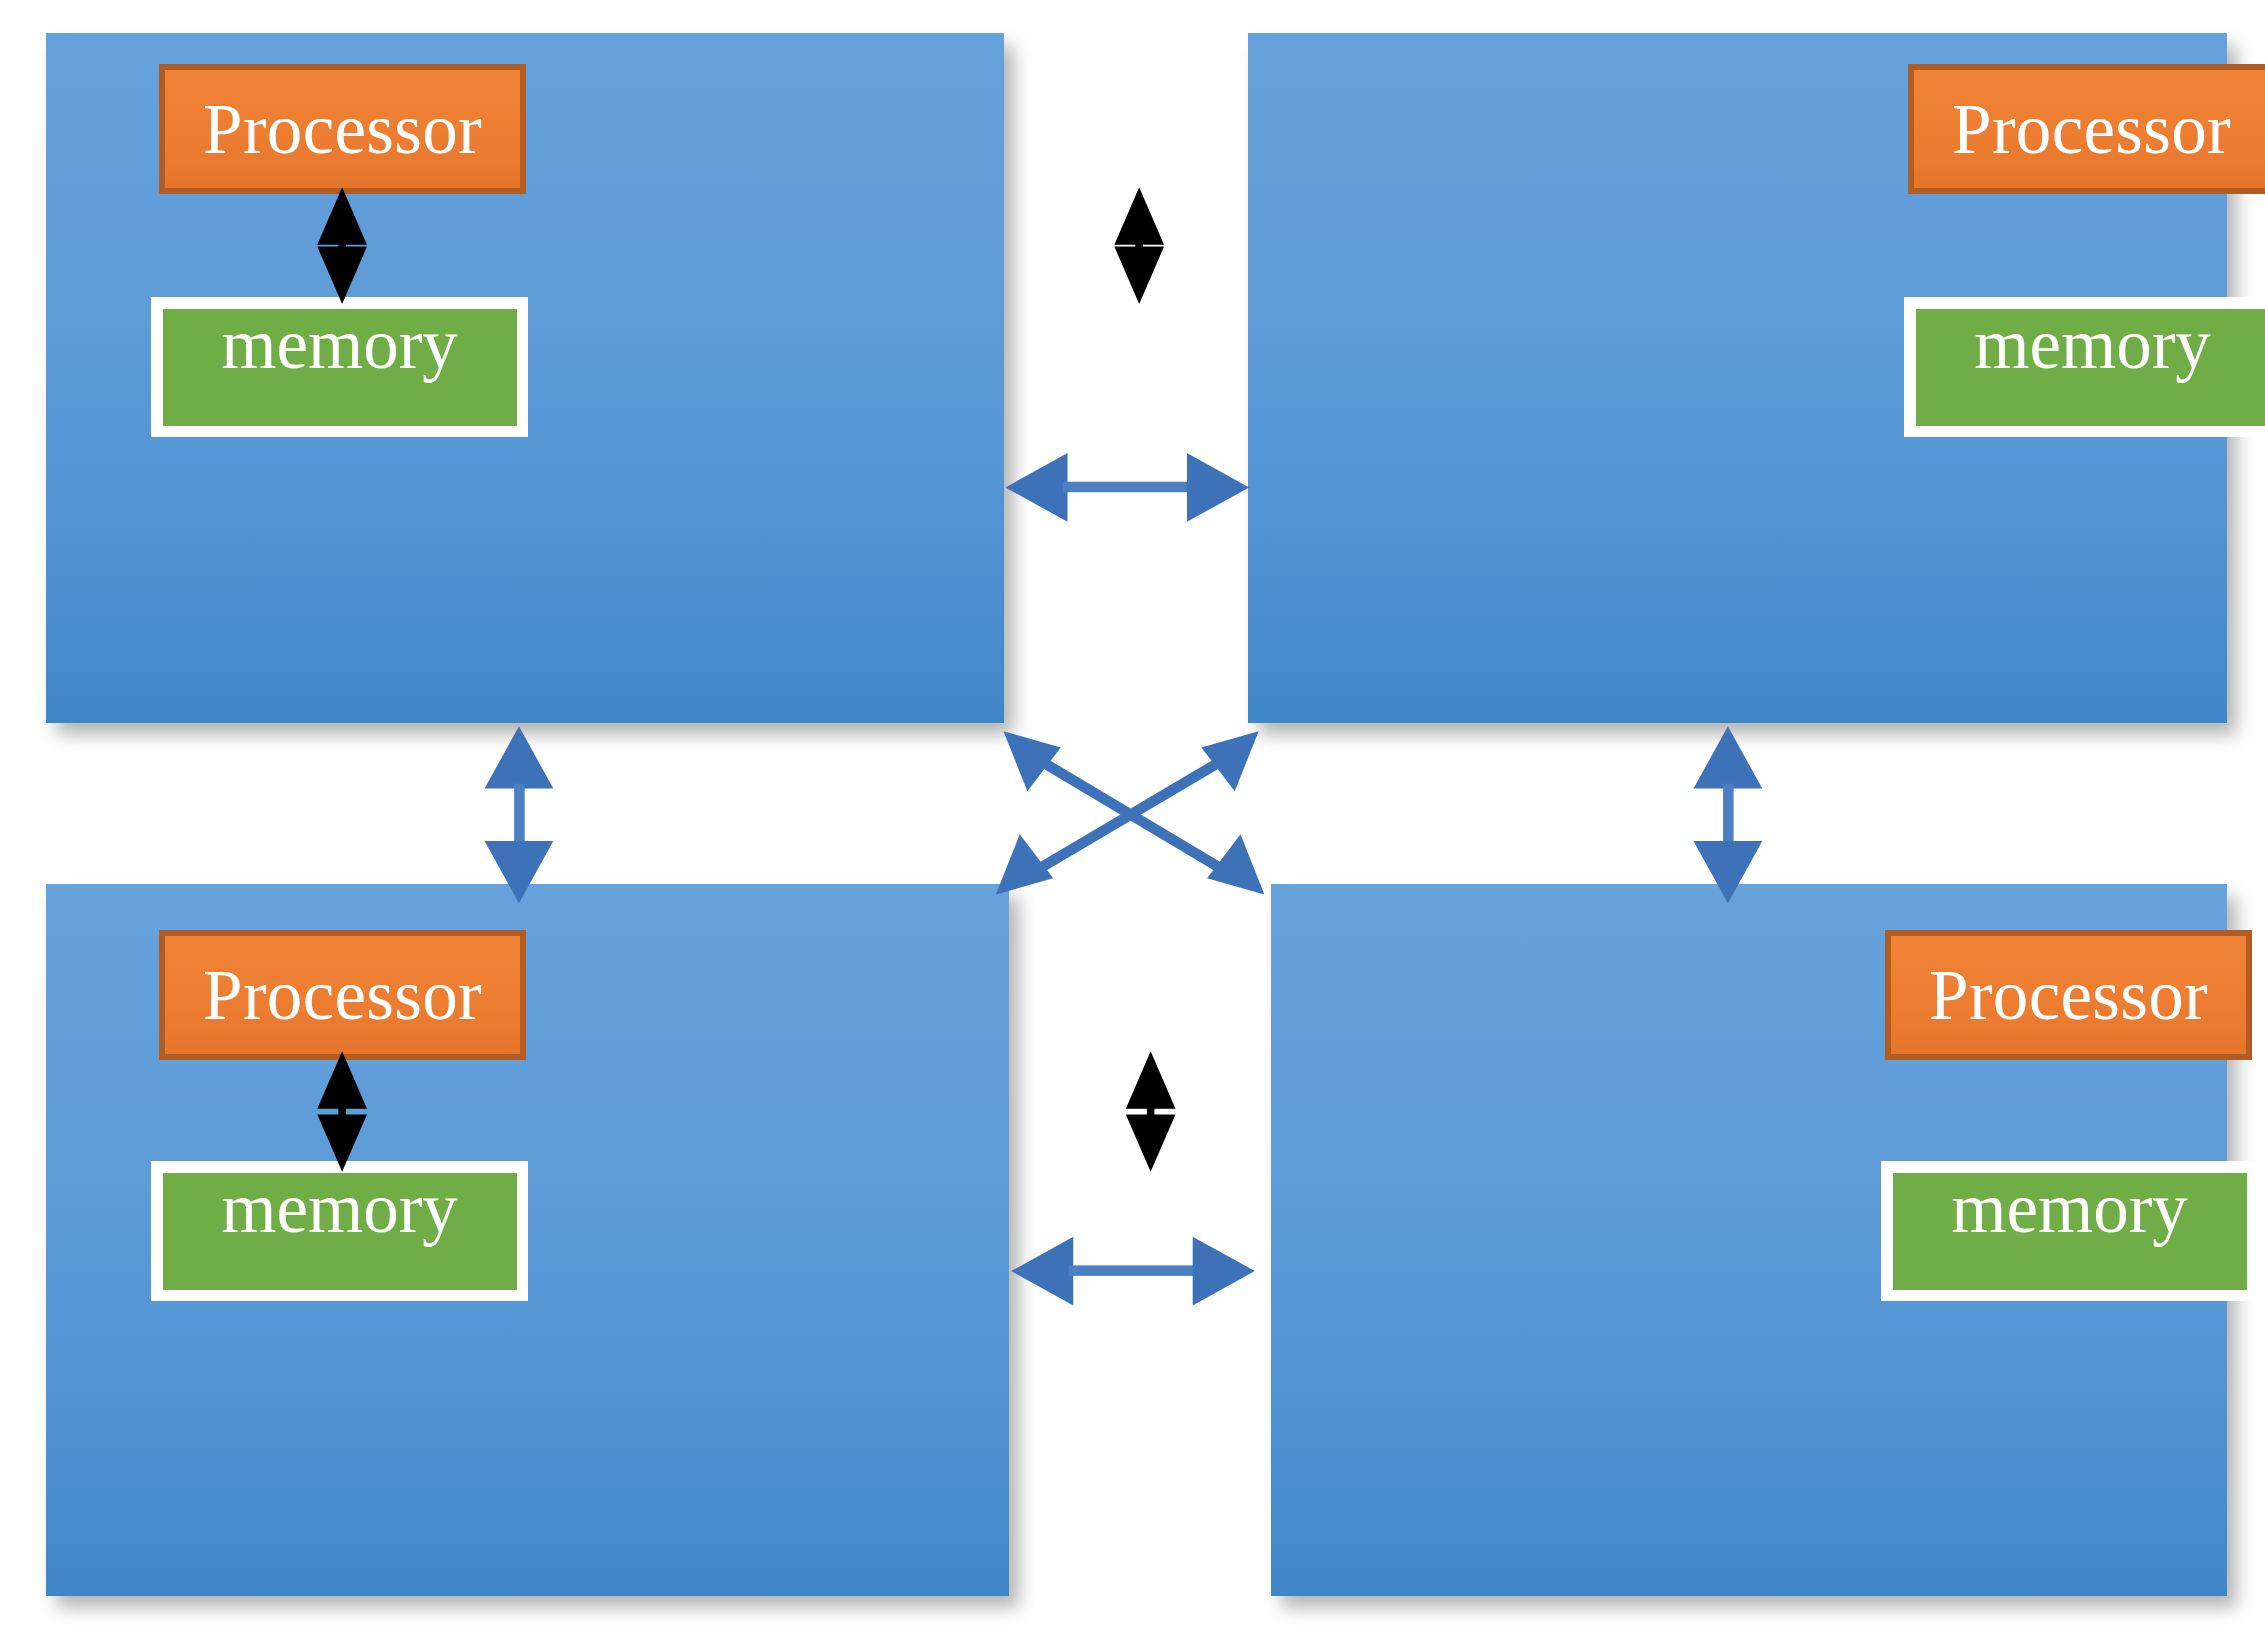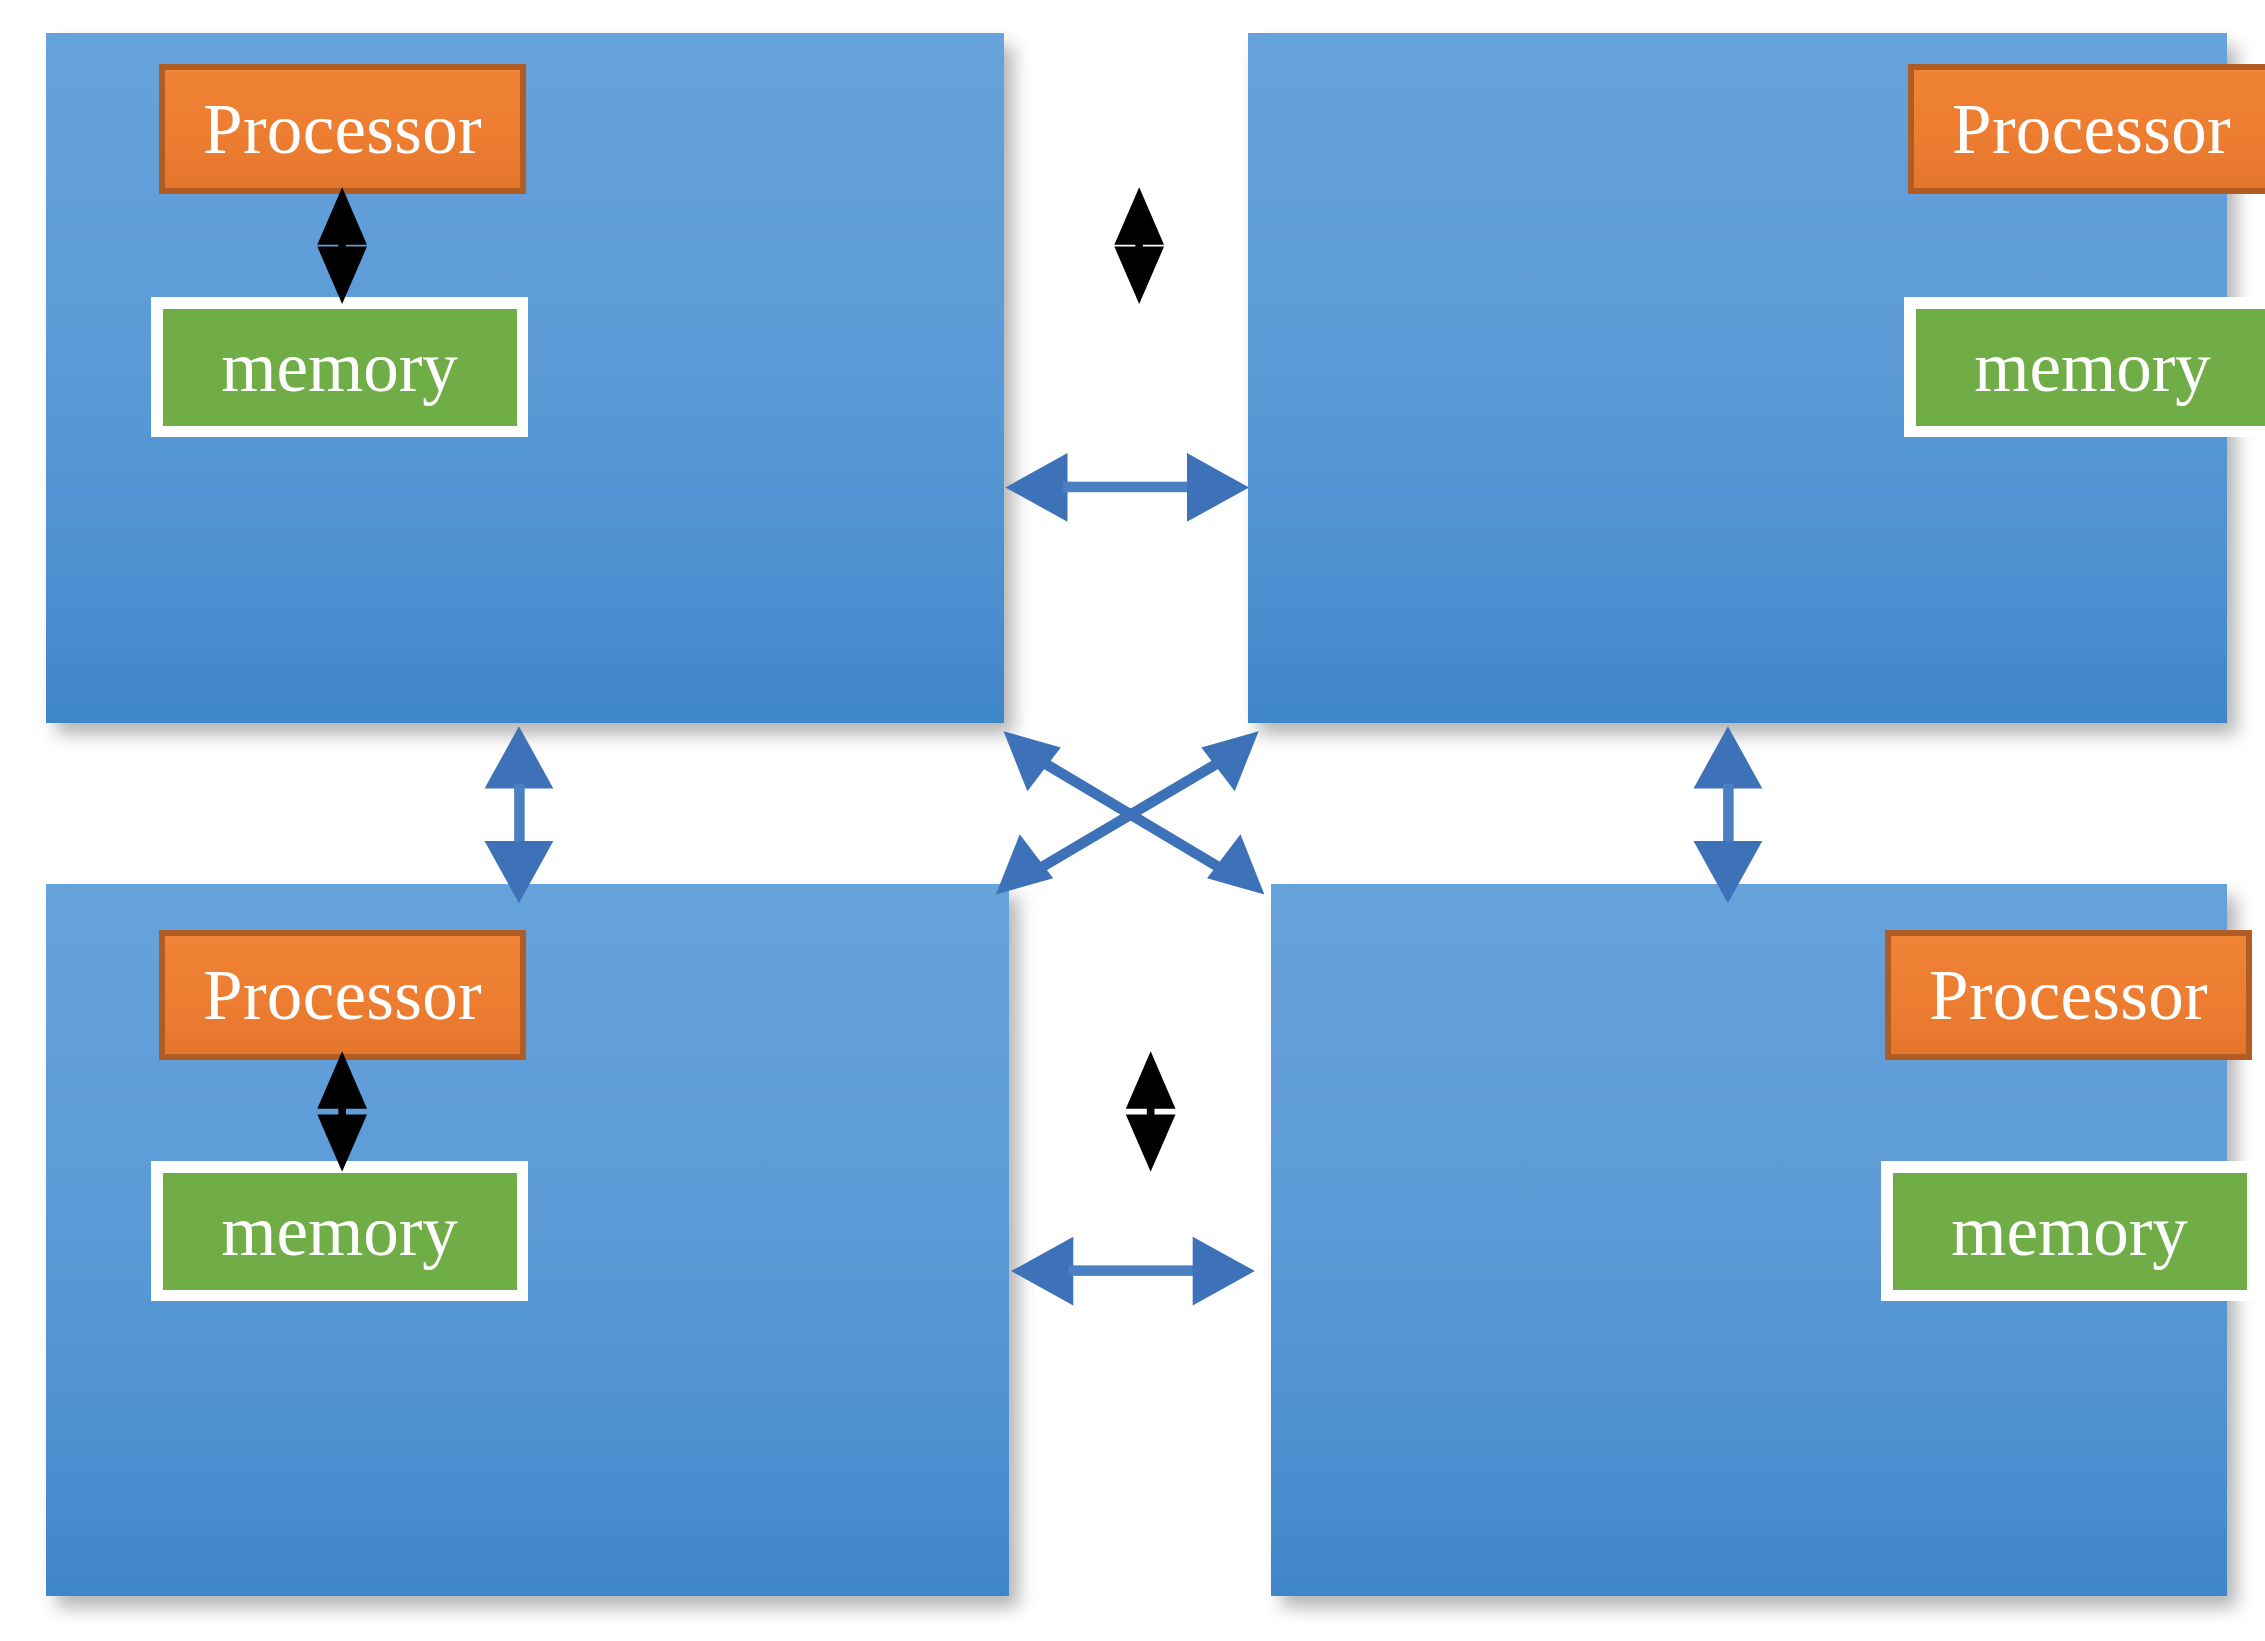--- a/index.html
+++ b/index.html
@@ -50,21 +50,20 @@
     position: absolute;
     background: #ffffff;
     padding: 11.5px;
     box-sizing: border-box;
   }
   .memory {
     width: 100%;
     height: 100%;
     background: #70ad47;
     display: flex;
-    align-items: center;
     justify-content: center;
     color: #ffffff;
     white-space: nowrap;
   }
   .memory .label {
     font-size: 71px;
     line-height: 1;
     color: #ffffff;
   }
 

